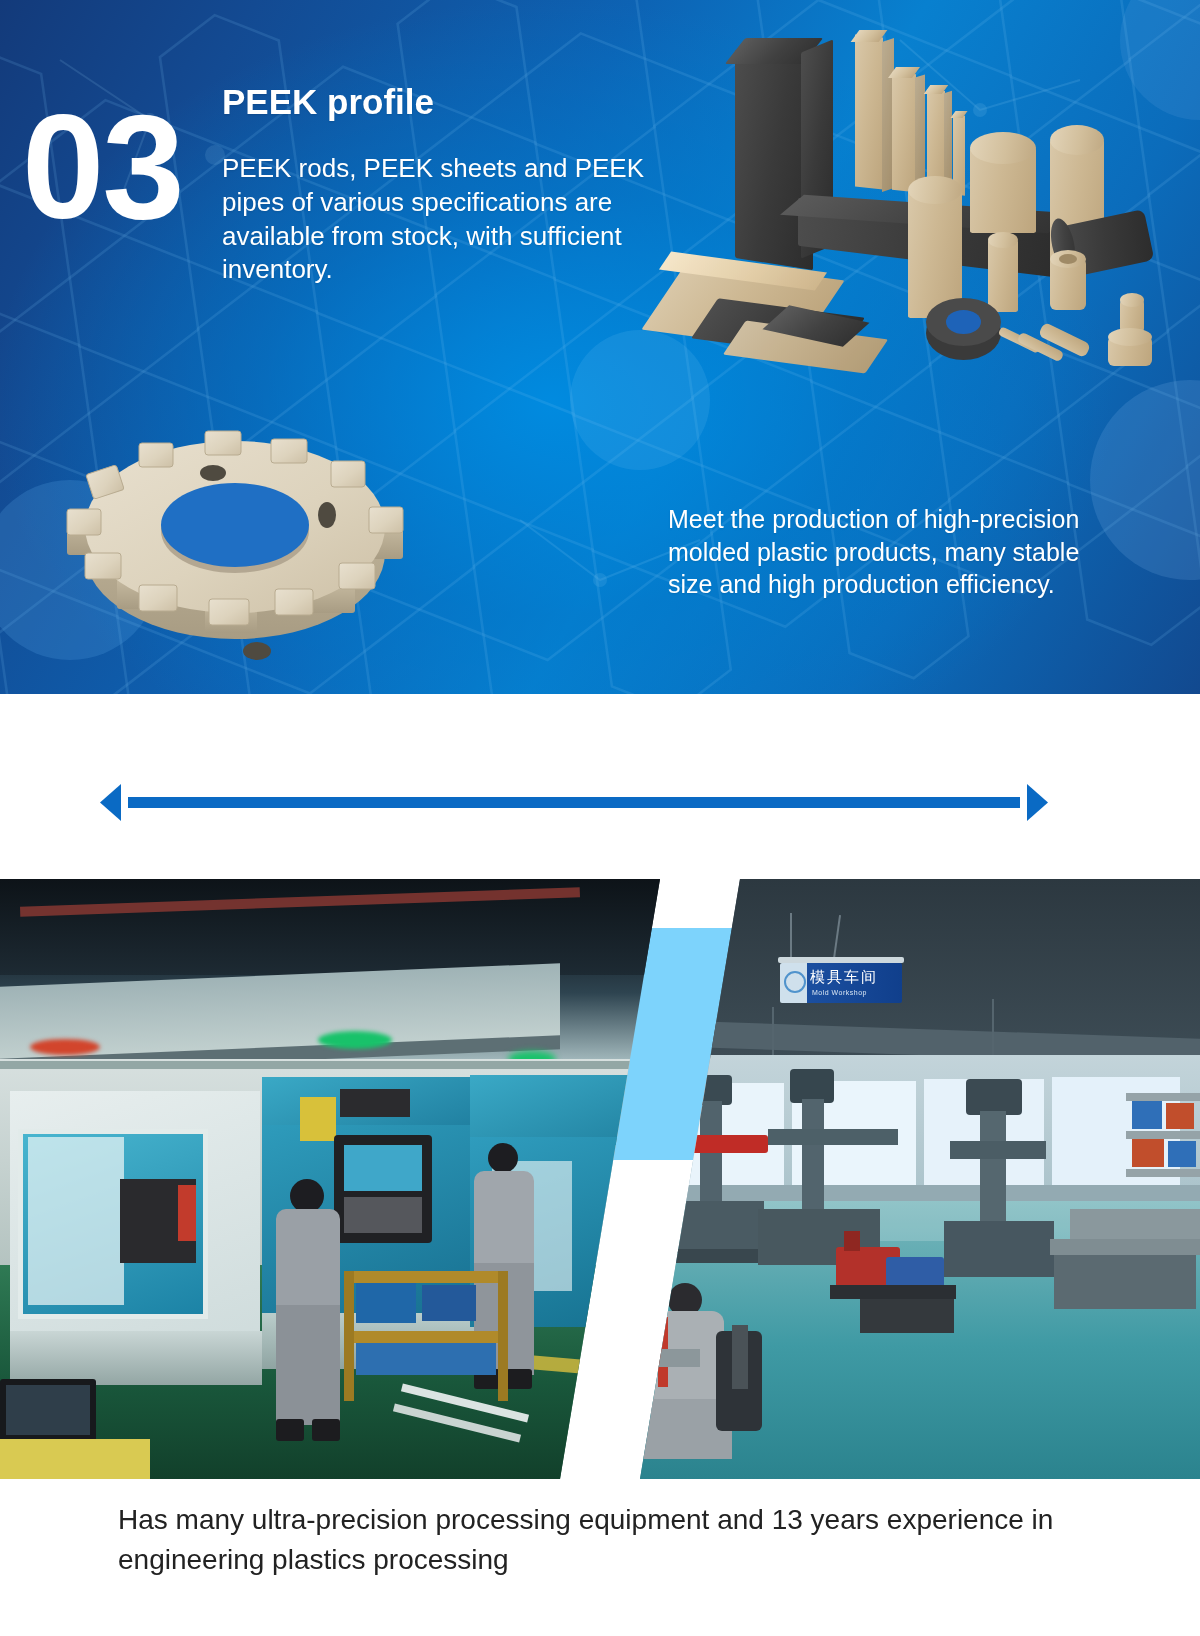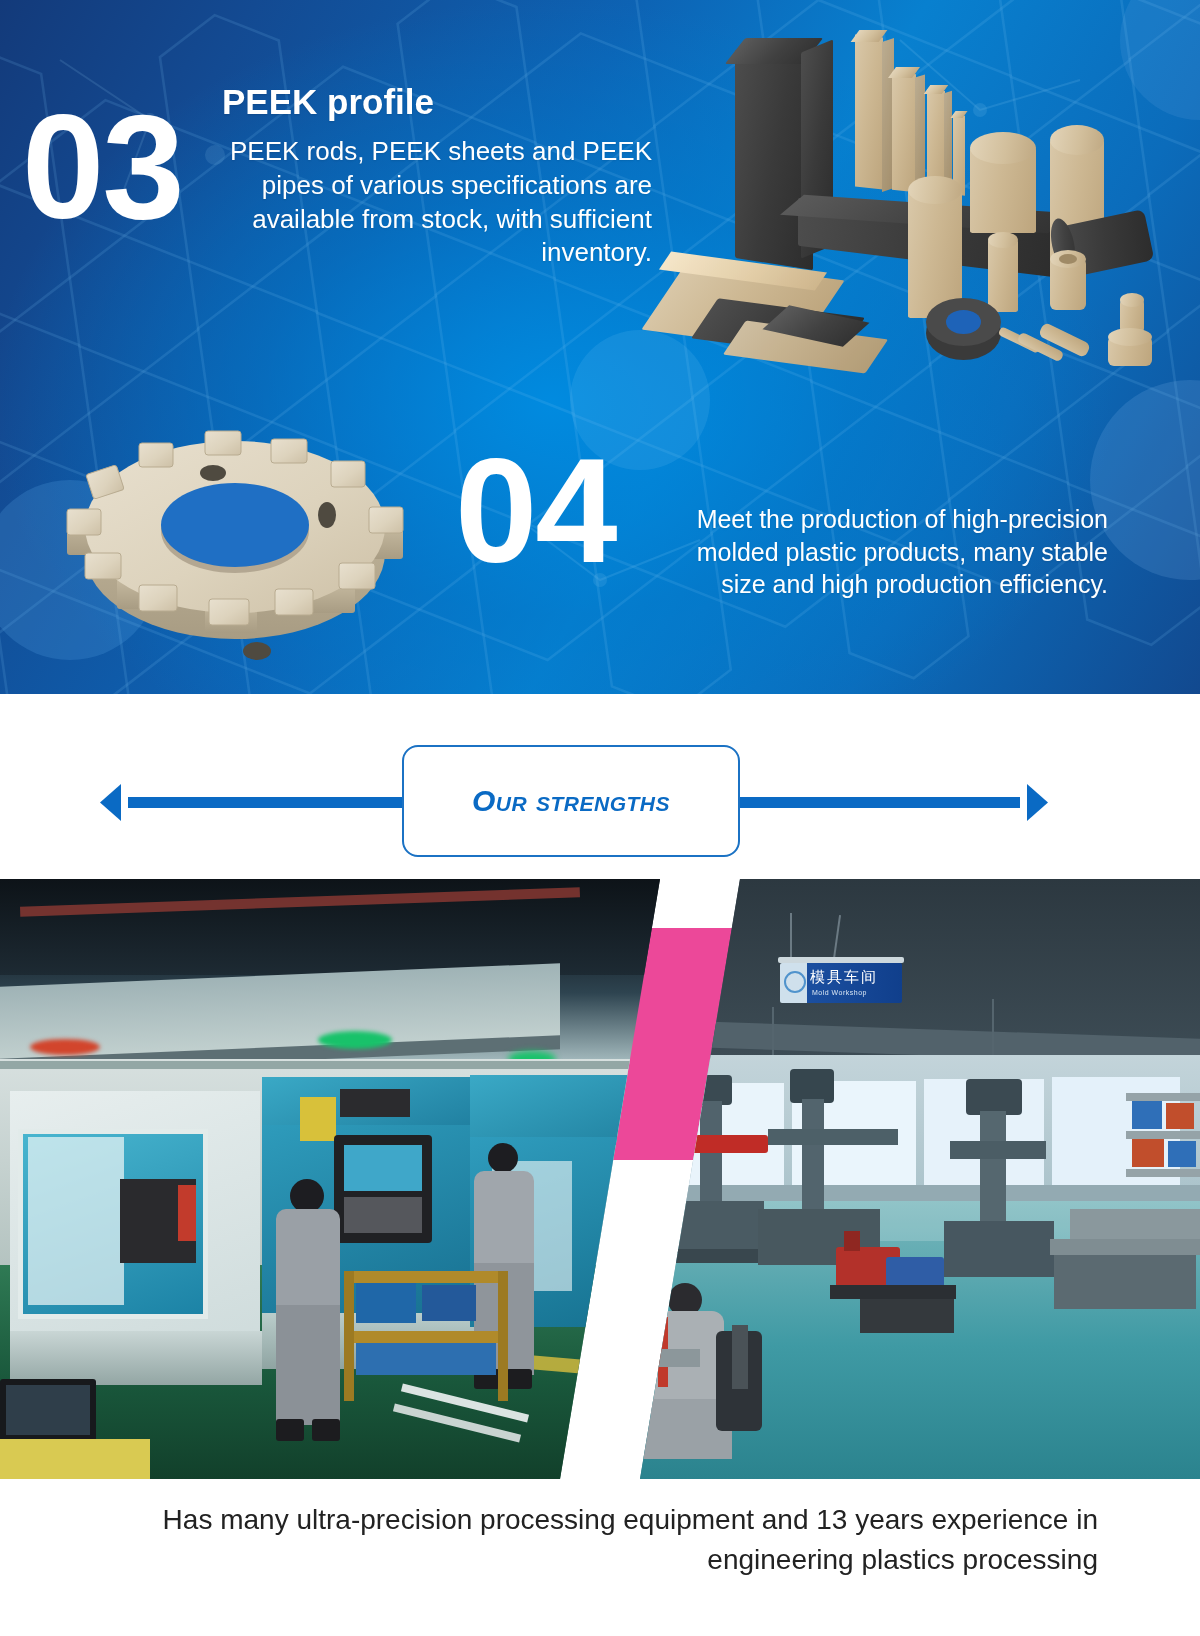--- a/index.html
+++ b/index.html
@@ -3,21 +3,21 @@
 <meta charset="utf-8">
 <style>
   * { box-sizing: border-box; margin: 0; padding: 0; }
   html, body {
     width: 1200px;
     height: 1636px;
     background: #ffffff;
     font-family: "Liberation Sans", sans-serif;
     overflow: hidden;
   }
-  .page { position: relative; width: 1200px; height: 1160px; background:#ec4899;text-align:right; }
+  .page { position: relative; width: 1200px; height: 1160px; background:#7dd3fc; }
 
   
   .hero {
     position: absolute; left: 0; top: 0; width: 1200px; height: 694px;
     overflow: hidden;
     background:
       radial-gradient(ellipse 780px 560px at 46% 58%, rgba(0,140,225,0.95) 0%, rgba(0,122,205,0.55) 38%, rgba(0,95,180,0.0) 72%),
       linear-gradient(120deg, #133a7a 0%, #134a92 16%, #0d63b4 40%, #0880cf 58%, #0b6cbb 78%, #12498f 100%);
   }
   .hero-hex { position:absolute; inset:0; opacity:.5; }
@@ -37,21 +37,21 @@
 
   .blk-title {
     position: absolute; color: #fff; font-weight: 700; line-height: 1.12;
     text-shadow: 0 1px 2px rgba(0,0,0,.12);
   }
   .blk-body {
     position: absolute; color: #ffffff; font-weight: 400; line-height: 1.30;
     text-shadow: 0 1px 2px rgba(0,0,0,.10);
   }
   .t03 { left: 222px; top: 82px; font-size: 35px; }
-  .b03 { left: 222px; top: 135px; width: 430px; font-size: 26px; }
+  .b03 { left: 222px; top: 152px; width: 430px; font-size: 26px; }
   .t04 { left: 668px; top: 447px; font-size: 29px; }
   .b04 { left: 668px; top: 503px; width: 440px; font-size: 25px; }
 
   
   .peek-group { position:absolute; left:620px; top:18px; width:570px; height:345px; }
   .pc { position:absolute; }
   .tan   { background: linear-gradient(100deg,#d9c8a9 0%, #cdb893 45%, #bda57d 100%); }
   .tan2  { background: linear-gradient(100deg,#e3d5ba 0%, #d2bf9c 55%, #bfa882 100%); }
   .blk   { background: linear-gradient(100deg,#4d4d4d 0%, #3a3a3a 50%, #2c2c2c 100%); }
   .blk2  { background: linear-gradient(100deg,#5a5a5a 0%, #414141 55%, #333333 100%); }
@@ -312,40 +312,36 @@
           <ellipse cx="92" cy="-12" rx="9" ry="13" fill="#4f4a40"></ellipse>
           <ellipse cx="22" cy="124" rx="14" ry="9" fill="#4f4a40"></ellipse>
         </g>
       </svg>
     </div>
 
     <div class="num num-03">03</div>
     <div class="blk-title t03">PEEK profile</div>
     <div class="blk-body b03">PEEK rods, PEEK sheets and PEEK pipes of various specifications are available from stock, with sufficient inventory.</div>
 
-    <div class="num num-04">04</div>
     <div class="blk-body b04">Meet the production of high-precision molded plastic products, many stable size and high production efficiency.</div>
   </section>
 
   <section class="strengths">
     <div class="arrow-row">
       <div class="abar abar-l"></div>
       <div class="abar abar-r"></div>
       <svg class="ahead ahead-l" viewBox="0 0 34 37">
         <polygon points="0,18.5 21,0 21,37" fill="#0a6ac4"></polygon>
       </svg>
       <svg class="ahead ahead-r" viewBox="0 0 34 37">
         <polygon points="34,18.5 13,0 13,37" fill="#0a6ac4"></polygon>
       </svg>
     </div>
   </section>
 
-  <div class="pill">
-    <span class="pill-text">Our strengths</span>
-  </div>
 
   <section class="photos">
 
     <div class="photo photo-left">
       <div class="pl-bg"></div>
 
       <div class="obj" style="left:0;   top:0;    width:660px; height:96px; background:linear-gradient(180deg,#0d1318,#1d2a33);"></div>
       <div class="obj" style="left:20px; top:18px; width:560px; height:10px; background:#8d3a33; opacity:.8; transform:rotate(-2deg);"></div>
       <div class="obj" style="left:0;   top:96px;  width:560px; height:84px; background:linear-gradient(180deg,#9fb3b6,#c6d4d2); transform:skewY(-2.4deg);"></div>
       <div class="obj" style="left:0;   top:168px; width:560px; height:14px; background:#5d6f74; transform:skewY(-2.4deg);"></div>

